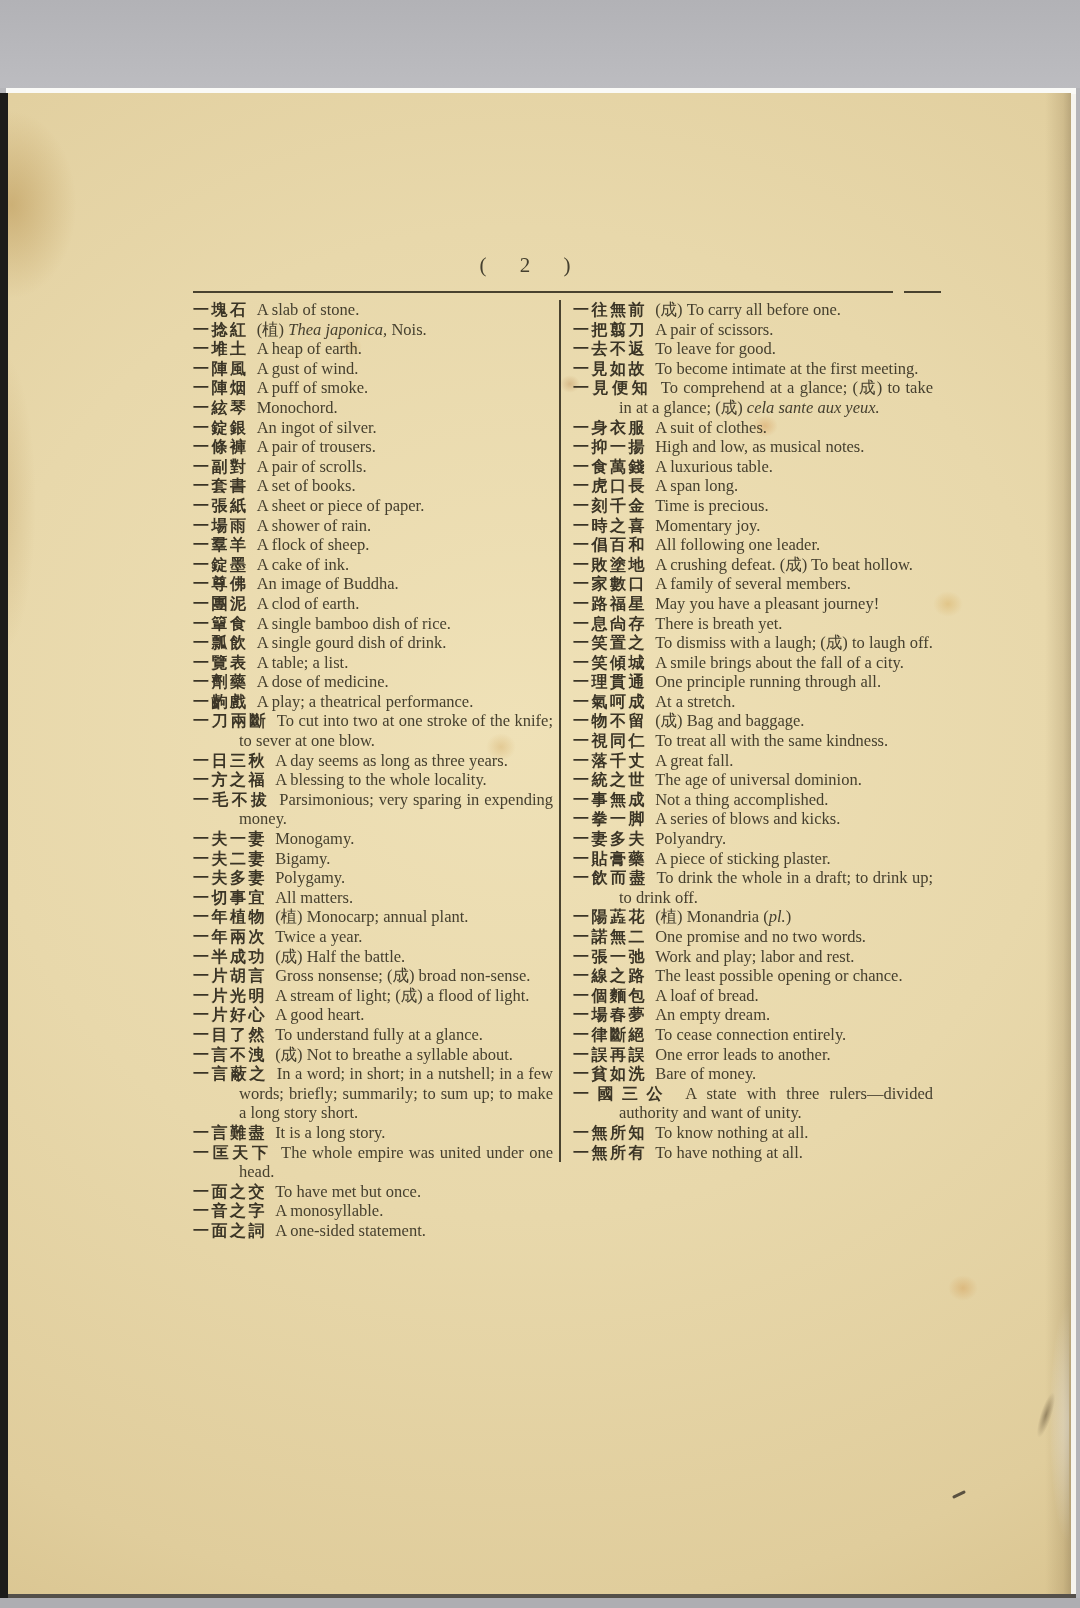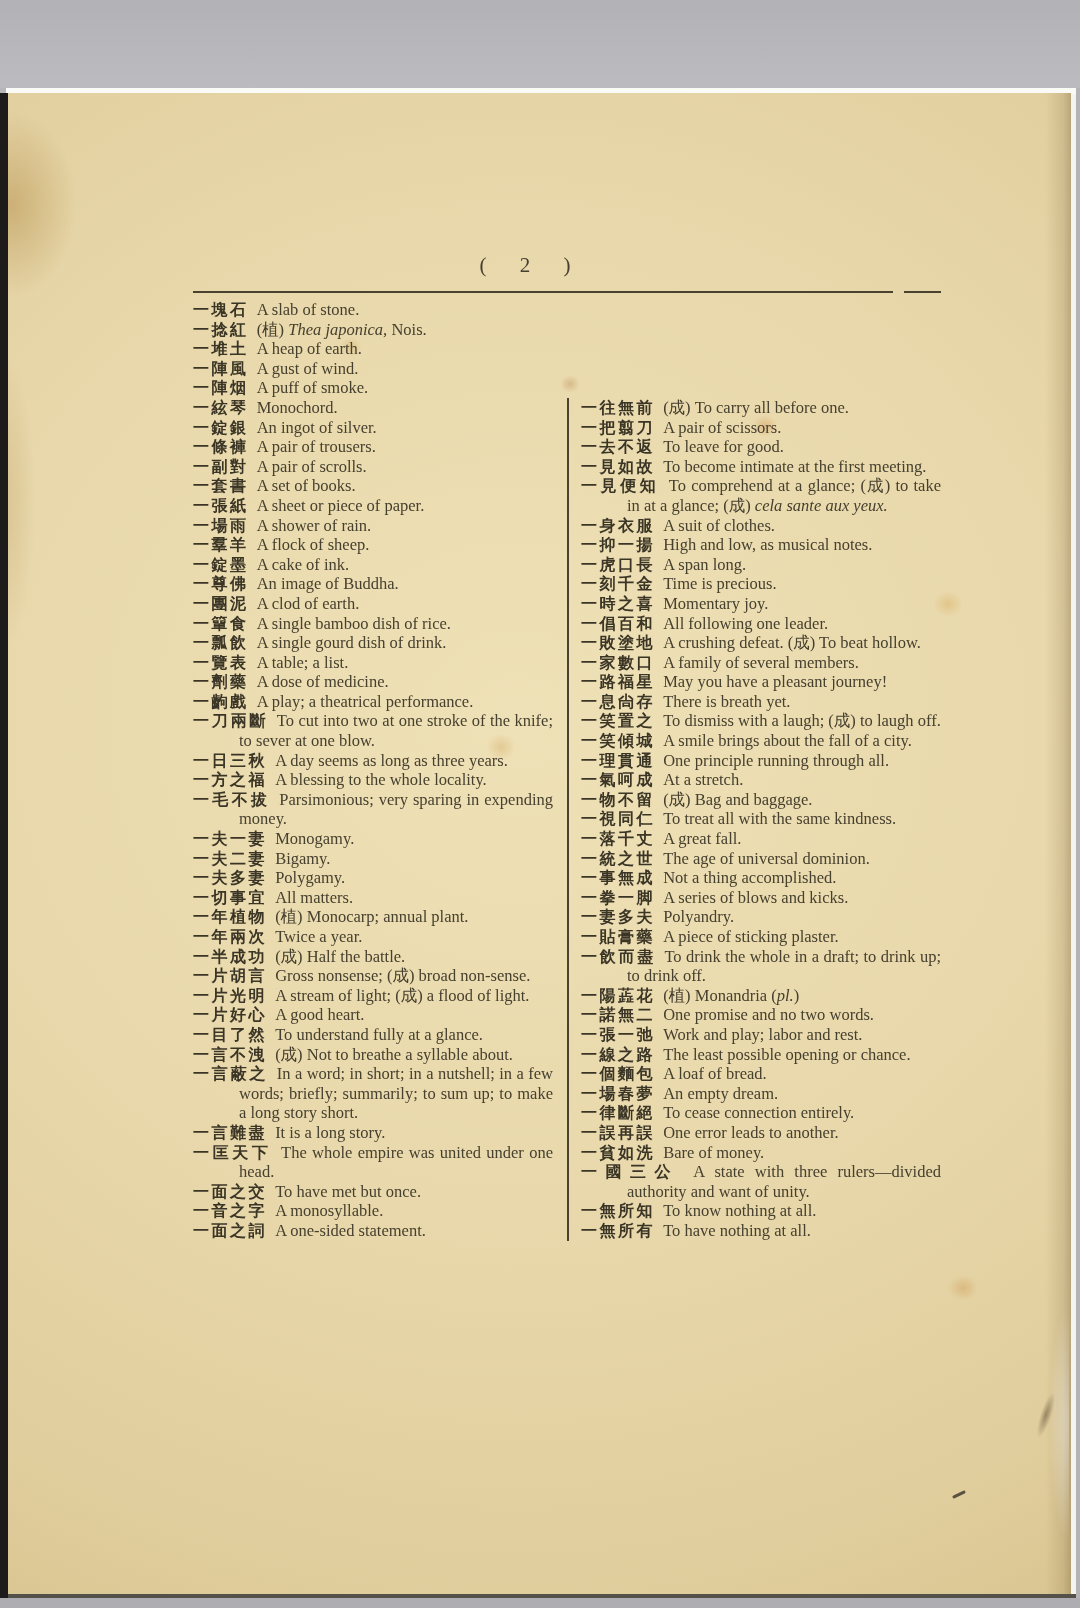--- a/index.html
+++ b/index.html
@@ -49,23 +49,23 @@
   .content { position:absolute; left:185px; top:160px; width:748px; color:#3e382d; }
   .page-num {
     text-align:center; padding-right:70px; font-size:21px; letter-spacing:14px;
     color:#45402f; margin-bottom:13px;
   }
   .rule {
     height:2px; margin-bottom:7px;
     background-image:linear-gradient(to right,
       #49422f 0%, #49422f 93.6%, rgba(0,0,0,0) 93.6%, rgba(0,0,0,0) 95.0%, #49422f 95.0%, #49422f 100%);
   }
-  .columns { display:flex; align-items:flex-end; }
+  .columns { display:flex; align-items:flex-start; }
   .col-left  { width:360px; }
-  .col-right { width:360px; margin-left:14px; border-left:2px solid #49422f; padding-left:12px; }
+  .col-right { width:360px; margin-left:6px; border-left:2px solid #49422f; padding-left:12px; }
   .entry {
     font-size:16.5px; line-height:19.6px; text-align:justify;
     padding-left:46px; text-indent:-46px; color:#46402f;
   }
   .zh { font-weight:bold; letter-spacing:2.5px; font-size:16px; color:#3b3526; margin-right:4px; }
   .en i { }
 </style>
 </head>
 <body>
 
@@ -135,20 +135,21 @@
           <div class="entry"><span class="zh">一面之詞</span> <span class="en">A one-sided statement.</span></div>
         </div>
       <div class="col col-right">
           <div class="entry"><span class="zh">一往無前</span> <span class="en">(成) To carry all before one.</span></div>
           <div class="entry"><span class="zh">一把翦刀</span> <span class="en">A pair of scissors.</span></div>
           <div class="entry"><span class="zh">一去不返</span> <span class="en">To leave for good.</span></div>
           <div class="entry"><span class="zh">一見如故</span> <span class="en">To become intimate at the first meeting.</span></div>
           <div class="entry"><span class="zh">一見便知</span> <span class="en">To comprehend at a glance; (成) to take in at a glance; (成) <i>cela sante aux yeux.</i></span></div>
           <div class="entry"><span class="zh">一身衣服</span> <span class="en">A suit of clothes.</span></div>
           <div class="entry"><span class="zh">一抑一揚</span> <span class="en">High and low, as musical notes.</span></div>
+          <div class="entry"><span class="zh">一食萬錢</span> <span class="en">A luxurious table.</span></div>
           <div class="entry"><span class="zh">一虎口長</span> <span class="en">A span long.</span></div>
           <div class="entry"><span class="zh">一刻千金</span> <span class="en">Time is precious.</span></div>
           <div class="entry"><span class="zh">一時之喜</span> <span class="en">Momentary joy.</span></div>
           <div class="entry"><span class="zh">一倡百和</span> <span class="en">All following one leader.</span></div>
           <div class="entry"><span class="zh">一敗塗地</span> <span class="en">A crushing defeat. (成) To beat hollow.</span></div>
           <div class="entry"><span class="zh">一家數口</span> <span class="en">A family of several members.</span></div>
           <div class="entry"><span class="zh">一路福星</span> <span class="en">May you have a pleasant journey!</span></div>
           <div class="entry"><span class="zh">一息尙存</span> <span class="en">There is breath yet.</span></div>
           <div class="entry"><span class="zh">一笑置之</span> <span class="en">To dismiss with a laugh; (成) to laugh off.</span></div>
           <div class="entry"><span class="zh">一笑傾城</span> <span class="en">A smile brings about the fall of a city.</span></div>

